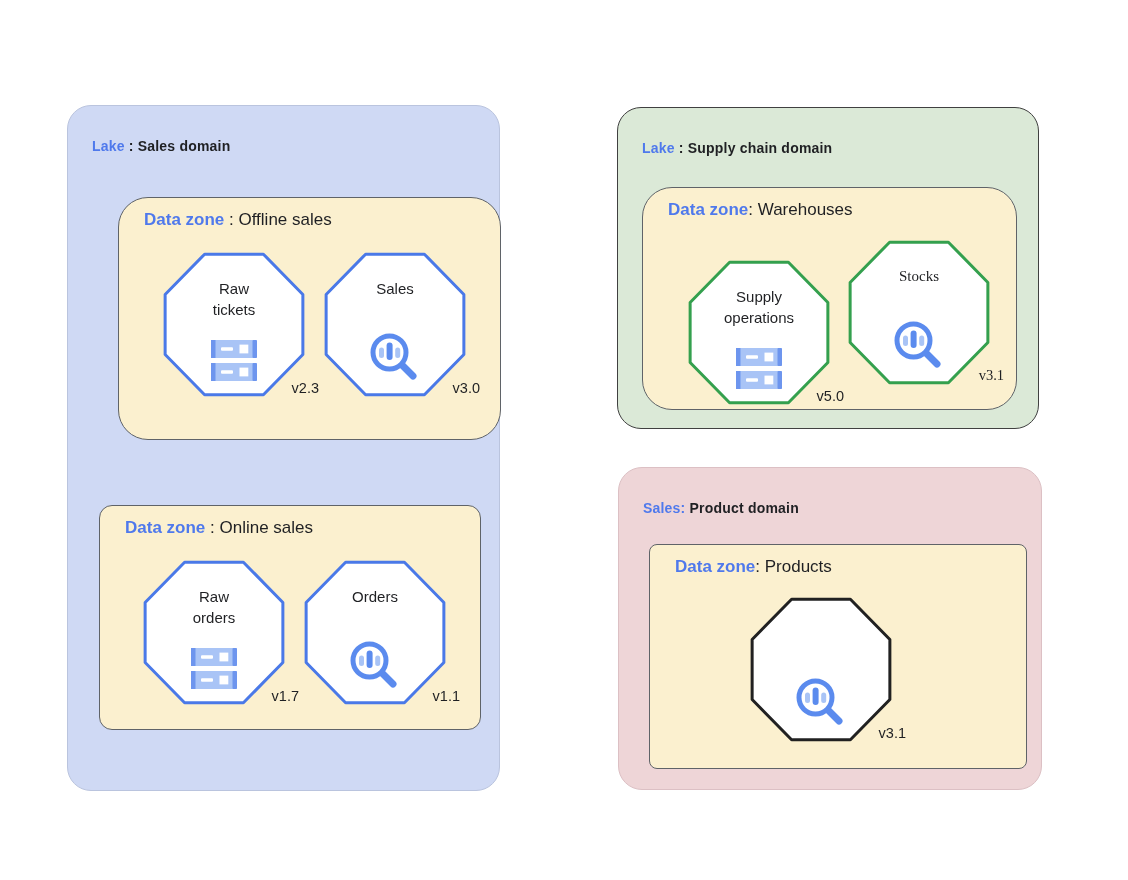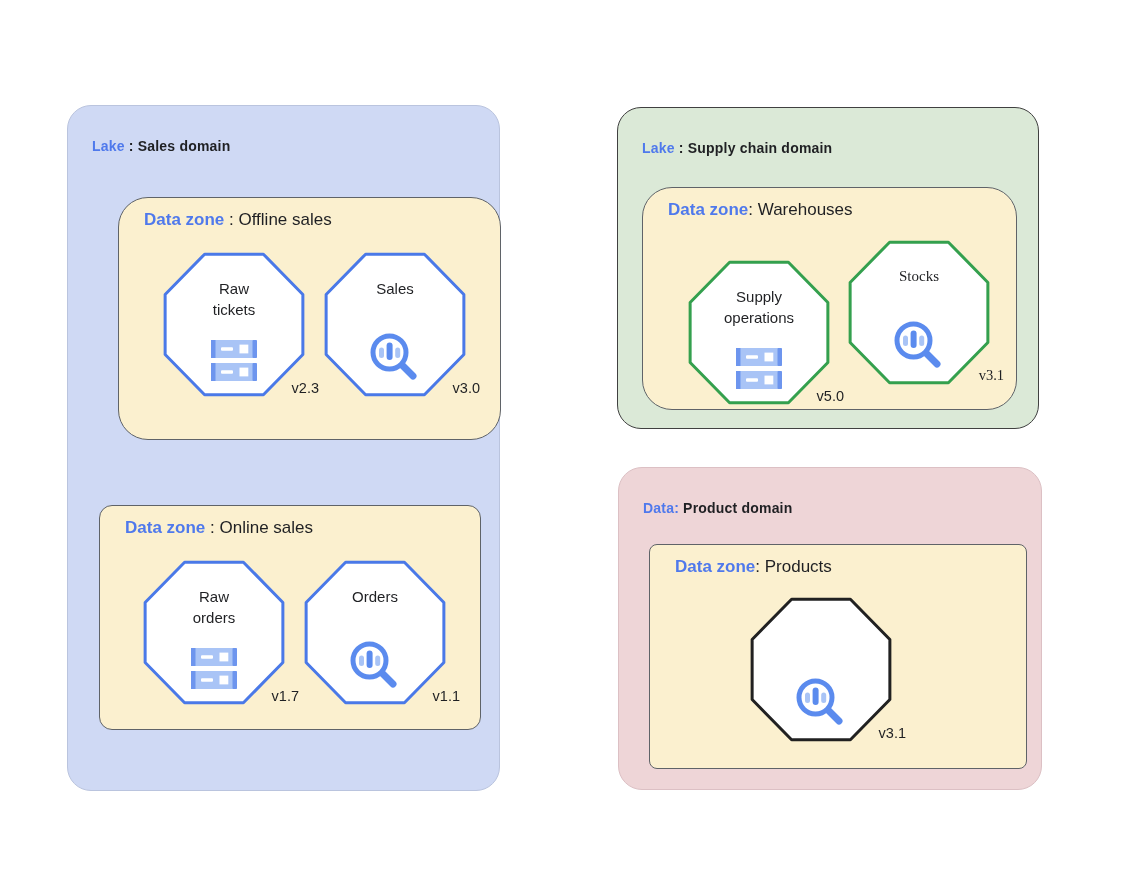--- a/index.html
+++ b/index.html
@@ -144,21 +144,21 @@
         <div class="oct-label">Stocks</div>
         <svg class="icon-search" viewBox="0 0 52 52">
             <use href="#tpl-search"></use>
           </svg>
         <span class="oct-version">v3.1</span>
       </div>
     </div>
   </div>
 
   <div class="lake lake-product">
-    <div class="lake-title"><span class="blue">Data:</span><span> Product domain</span></div>
+    <div class="lake-title"><span class="blue">Sales:</span><span> Product domain</span></div>
 
     <div class="zone zone-products">
       <div class="zone-title"><span class="blue">Data zone</span><span>: Products</span></div>
 
       <div class="oct" style="left:100px;top:52px;">
         <svg class="shape" viewBox="0 0 100 100" preserveAspectRatio="none">
             <use href="#tpl-octagon" stroke="#212121"></use>
           </svg>
         <svg class="icon-search" viewBox="0 0 52 52">
             <use href="#tpl-search"></use>

